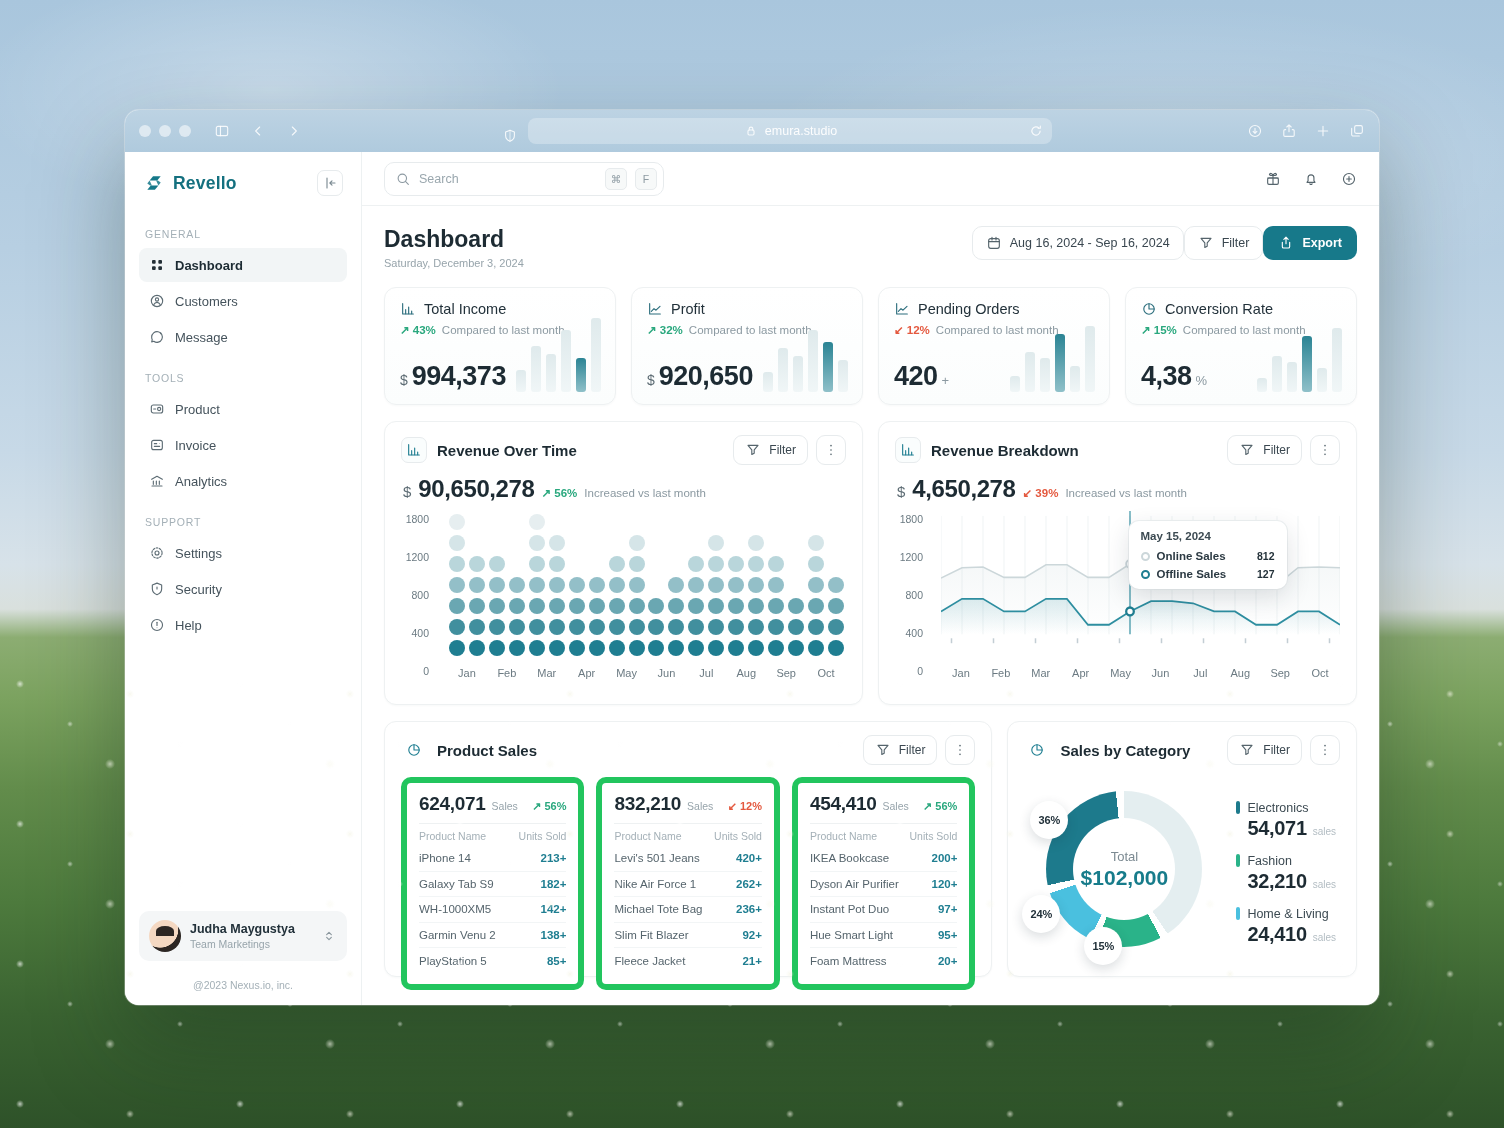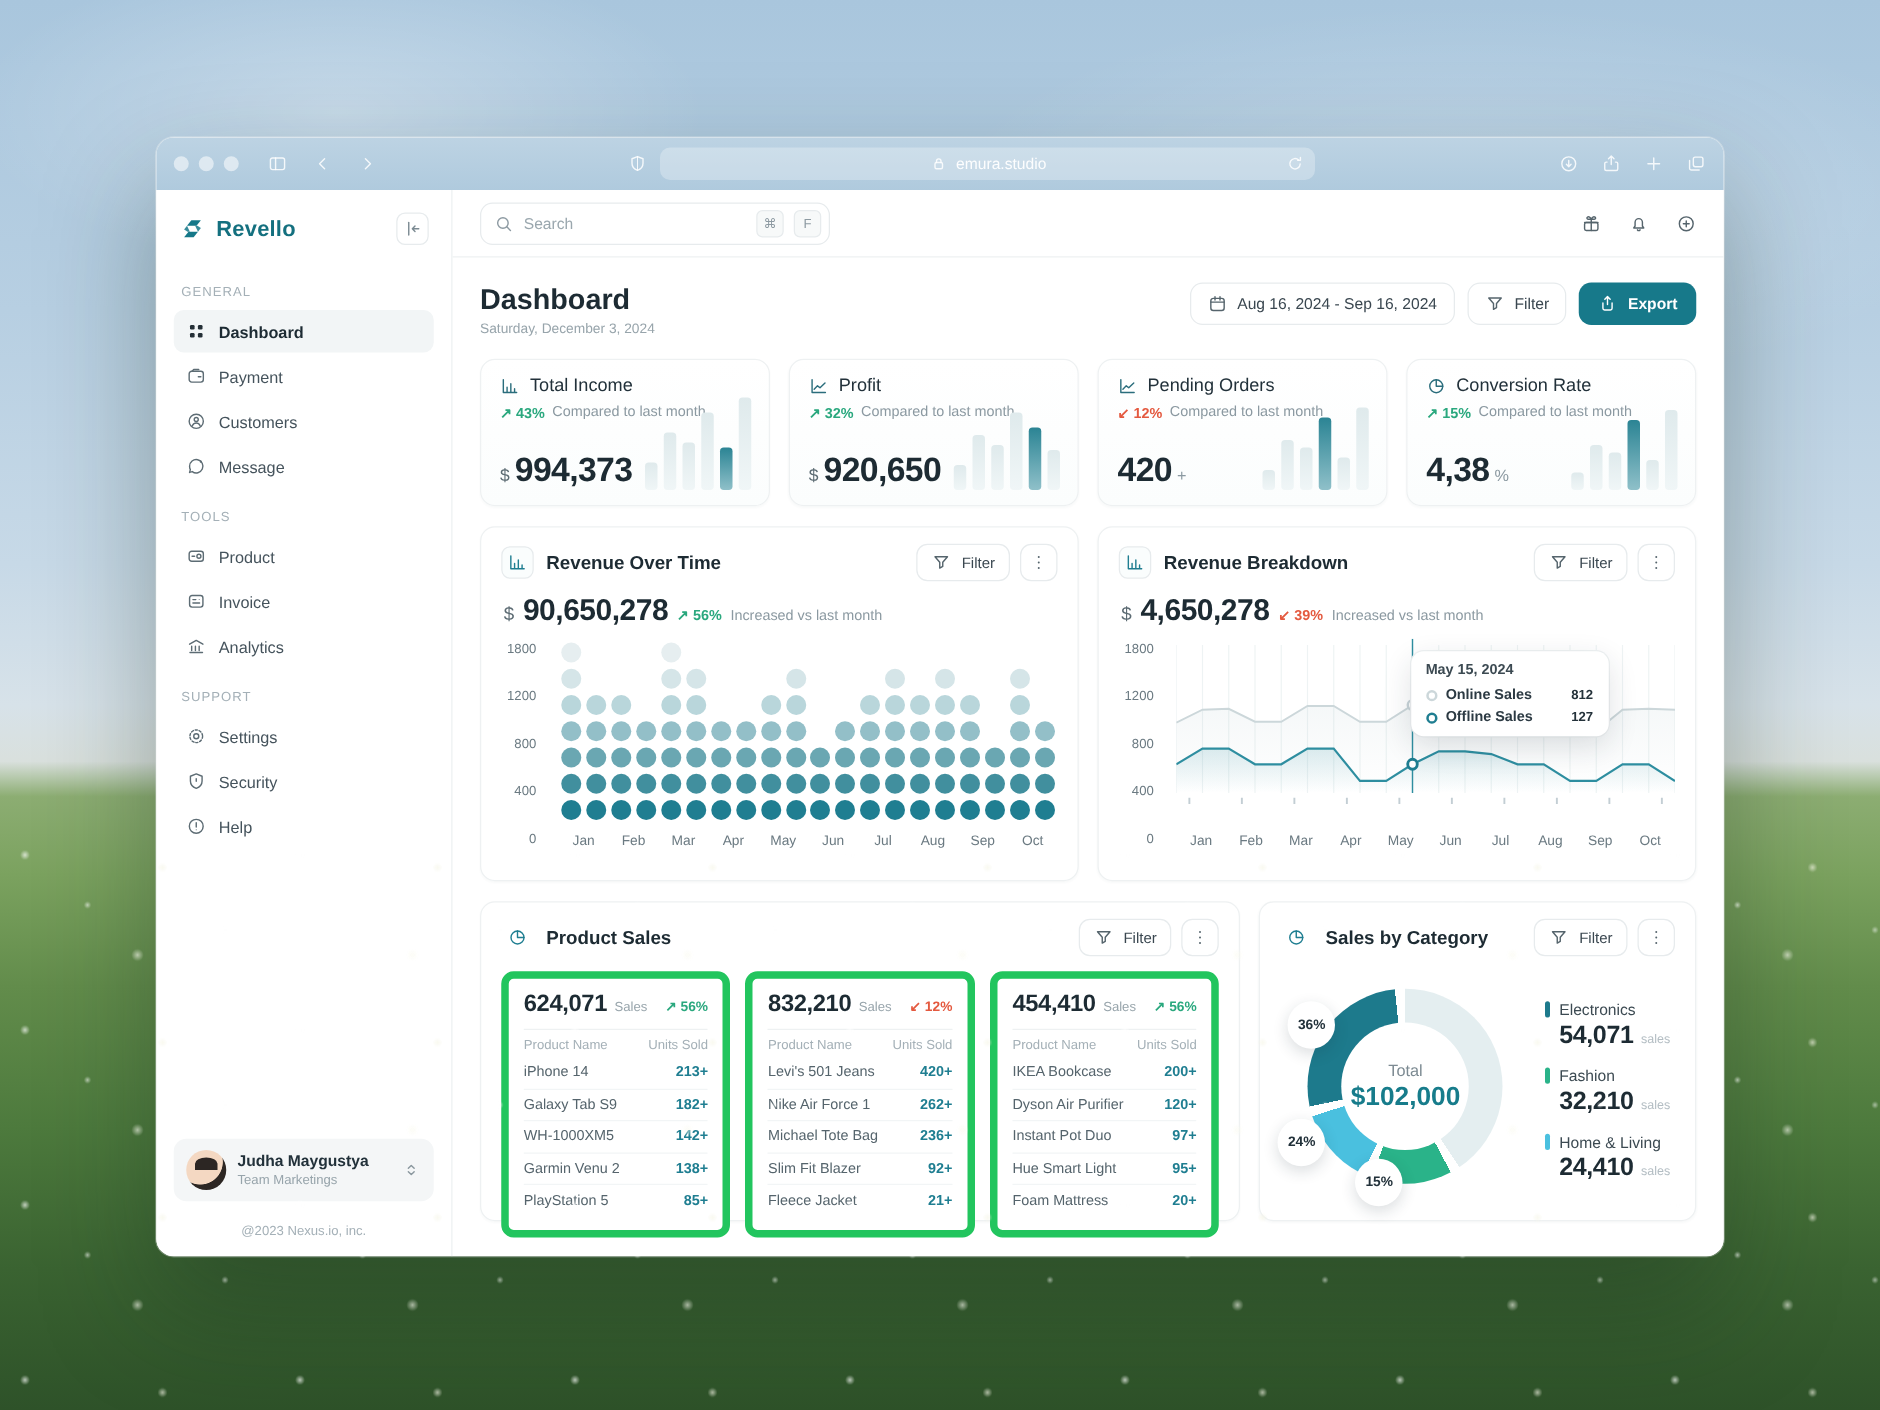--- a/index.html
+++ b/index.html
@@ -34,21 +34,21 @@
     background:#fff;
   }
   .chrome{
     height:42px; display:flex; align-items:center; padding:0 14px; gap:10px;
     background:linear-gradient(180deg, rgba(186,209,226,.96), rgba(172,200,220,.96));
   }
   .lights{ display:flex; gap:8px; margin-right:8px; }
   .light{ width:12px; height:12px; border-radius:50%; background:rgba(255,255,255,.55); }
   .chrome .ic{ color:rgba(255,255,255,.85); }
   .chrome-btn{ width:26px; height:26px; display:flex; align-items:center; justify-content:center; border-radius:6px; }
-  .url-wrap{ flex:1; display:flex; align-items:center; justify-content:center; gap:10px; }
+  .url-wrap{ flex:1; display:flex; align-items:flex-end; justify-content:center; gap:10px; }
   .url-pill{
     width:524px; height:26px; border-radius:8px; background:rgba(255,255,255,.28);
     display:flex; align-items:center; justify-content:center; gap:6px; position:relative;
     color:rgba(255,255,255,.95); font-size:12.5px;
   }
   .url-pill .reload{ position:absolute; right:8px; top:5px; }
   .chrome-right{ display:flex; gap:18px; align-items:center; }
 
   
   .app{ display:flex; height:853px; background:#fff; }
@@ -78,21 +78,21 @@
   .search-box{ width:280px; height:34px; border:1px solid #e7ebed; border-radius:10px; display:flex; align-items:center; gap:8px; padding:0 6px 0 10px; color:#8d9aa2; }
   .search-box input{ border:none; outline:none; flex:1; font-size:12.5px; font-family:"Liberation Sans",sans-serif; color:#3a4750; background:transparent; min-width:0; }
   .search-box input::placeholder{ color:#9aa7ae; }
   .keycap{ min-width:22px; height:22px; border:1px solid #e7ebed; background:#f7f9f9; border-radius:5px; display:flex; align-items:center; justify-content:center; font-size:10.5px; color:#8d9aa2; padding:0 4px; }
   .topbar-icons{ display:flex; gap:22px; color:#55646c; }
 
   .content{ flex:1; padding:20px 22px; overflow:hidden; }
   .page-head{ display:flex; justify-content:space-between; align-items:flex-start; margin-bottom:18px; }
   .page-title{ font-size:23px; font-weight:700; color:#1d2b33; }
   .page-date{ font-size:11px; color:#97a4ab; margin-top:4px; }
-  .head-controls{ display:flex; gap:10px; align-items:flex-start; }
+  .head-controls{ display:flex; align-items:flex-start; }
   .pill-btn{ height:34px; border:1px solid #e7ebed; background:#fff; border-radius:10px; display:flex; align-items:center; gap:8px; padding:0 13px; font-size:12.5px; color:#3a4750; }
   .pill-btn .ic{ color:#55646c; }
   .export-btn{ height:34px; border-radius:10px; background:#17798a; color:#fff; display:flex; align-items:center; gap:8px; padding:0 15px; font-size:12.5px; font-weight:700; border:none; }
 
   
   .stat-row{ display:flex; gap:15px; margin-bottom:16px; }
   .stat-card{ flex:1; height:118px; border:1px solid #eef1f2; border-radius:12px; background:linear-gradient(180deg,#ffffff, #fbfdfd); box-shadow:0 1px 2px rgba(30,50,60,.03); padding:13px 15px; position:relative; }
   .stat-head{ display:flex; align-items:center; gap:8px; font-size:14.5px; font-weight:400; color:#22313a; }
   .stat-head .ic{ color:#2a6d7c; }
   .stat-trend{ display:flex; align-items:center; gap:6px; margin-top:6px; font-size:11.5px; color:#8b99a1; }
@@ -283,30 +283,20 @@
             <div class="side-item active">
               <span class="ic">
                 <svg width="16" height="16" viewBox="0 0 24 24" fill="none" stroke="currentColor" stroke-width="1.7" stroke-linecap="round" stroke-linejoin="round">
                   <rect x="4.5" y="4.5" width="5.5" height="5.5" rx="1.5" fill="currentColor" stroke="none"></rect>
                   <rect x="14" y="4.5" width="5.5" height="5.5" rx="1.5" fill="currentColor" stroke="none"></rect>
                   <rect x="4.5" y="14" width="5.5" height="5.5" rx="1.5" fill="currentColor" stroke="none"></rect>
                   <rect x="14" y="14" width="5.5" height="5.5" rx="1.5" fill="currentColor" stroke="none"></rect>
                 </svg>
               </span>
               <span>Dashboard</span>
-            </div>
-            <div class="side-item">
-              <span class="ic">
-                <svg width="16" height="16" viewBox="0 0 24 24" fill="none" stroke="currentColor" stroke-width="1.7" stroke-linecap="round" stroke-linejoin="round">
-                  <rect x="3.5" y="6" width="17" height="13" rx="3"></rect>
-                  <path d="M14.5 12.5h3"></path>
-                  <path d="M7 6l2-2.2h6"></path>
-                </svg>
-              </span>
-              <span>Payment</span>
             </div>
             <div class="side-item">
               <span class="ic">
                 <svg width="16" height="16" viewBox="0 0 24 24" fill="none" stroke="currentColor" stroke-width="1.7" stroke-linecap="round" stroke-linejoin="round">
                   <circle cx="12" cy="12" r="8.5"></circle>
                   <circle cx="12" cy="9.8" r="2.4"></circle>
                   <path d="M7.3 17.4c1.1-2.3 2.8-3.3 4.7-3.3s3.6 1 4.7 3.3"></path>
                 </svg>
               </span>
               <span>Customers</span>

